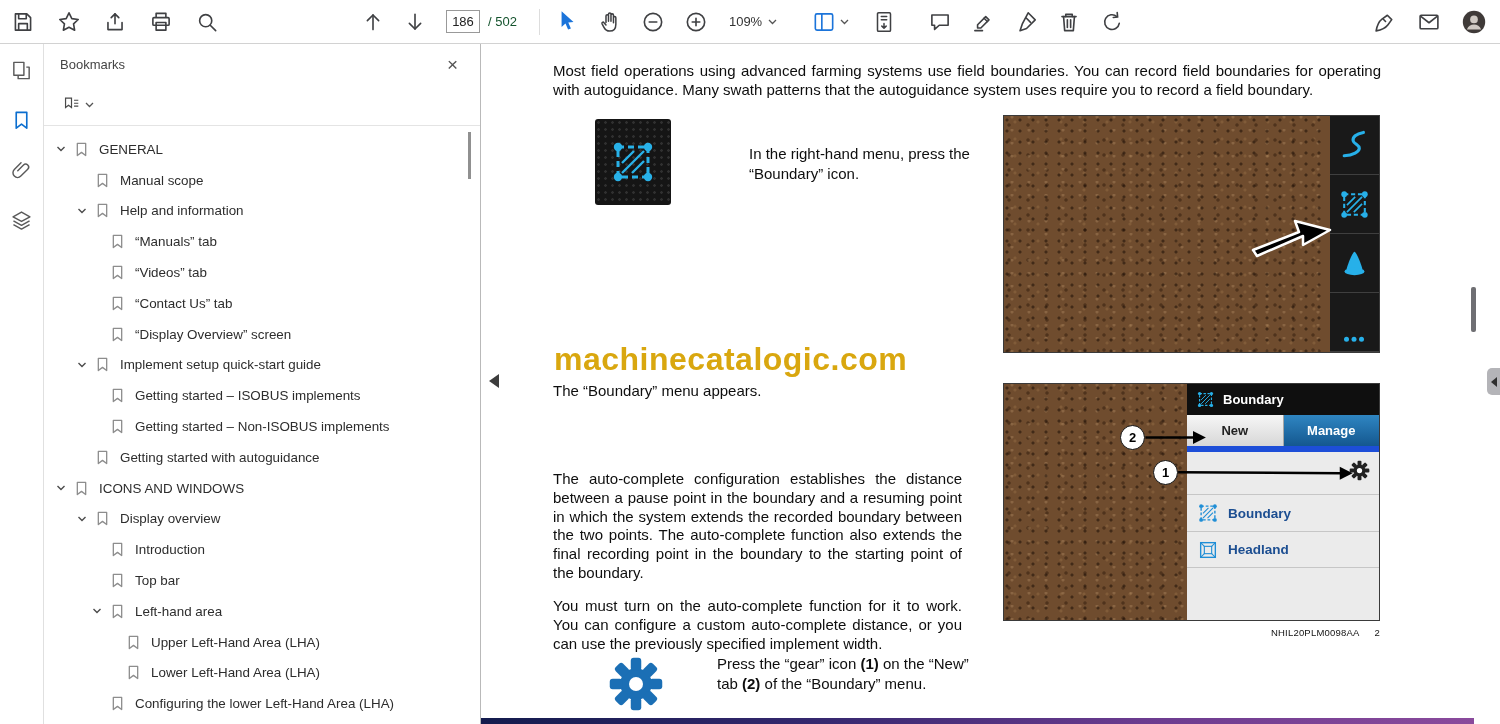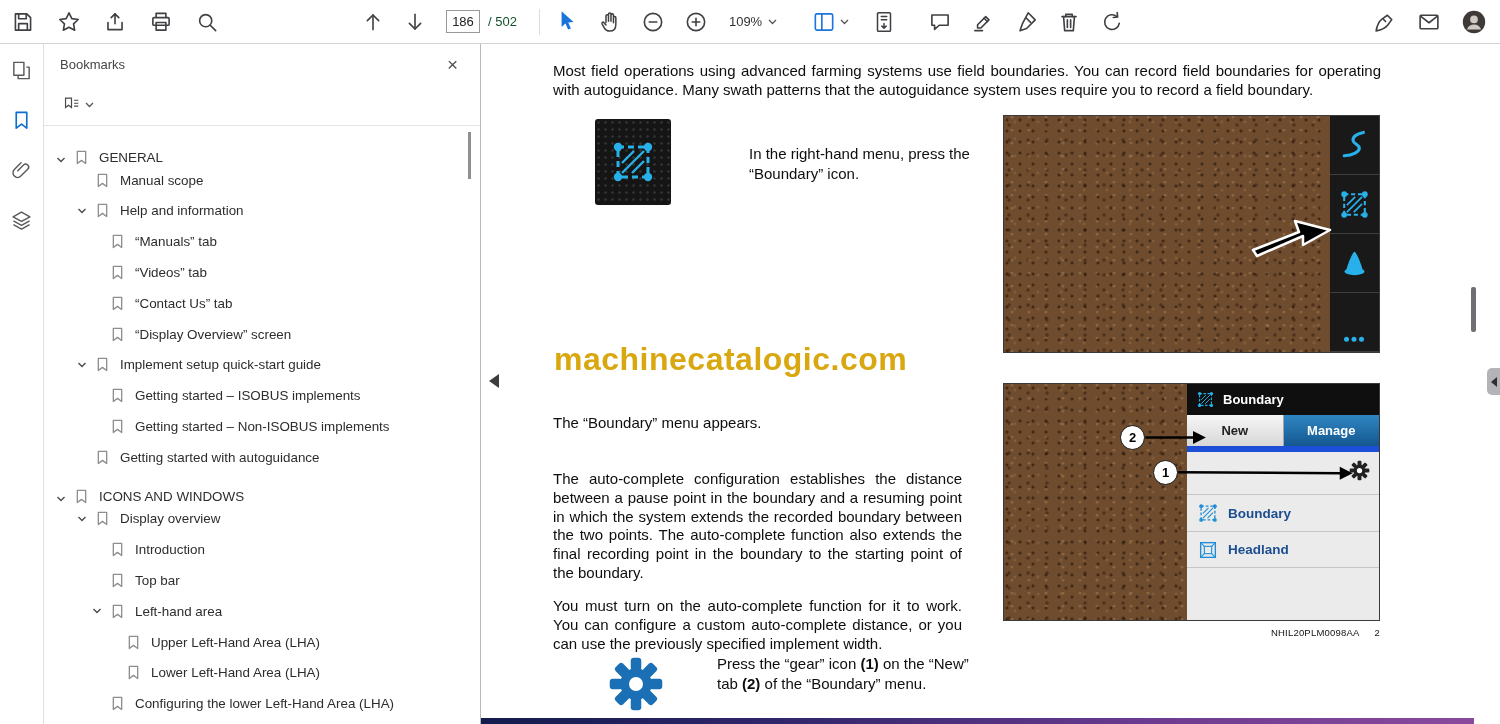--- a/index.html
+++ b/index.html
@@ -38,38 +38,38 @@
     border-right:1px solid #b9b9b9; z-index:14; }
   .phead { height:40px; display:flex; align-items:center; padding:0 16px; }
   .ptitle { font-size:13px; color:#454545; }
   .pclose { margin-left:auto; border:0; background:none; font-size:19px; color:#555;
     line-height:1; cursor:pointer; padding:2px 6px; }
   .popts-row { height:42px; display:flex; align-items:center; padding-left:16px;
     border-bottom:1px solid #e4e4e4; }
   .popts { border:0; background:none; display:flex; align-items:center; gap:5px; cursor:pointer; padding:3px; }
   .tree { position:absolute; top:90px; bottom:0; left:0; right:0; overflow:hidden; }
   .bm-row { display:flex; align-items:center; height:30.8px; cursor:pointer; }
-  .lv0 { padding-left:12px;align-items:flex-end; } .lv1 { padding-left:33px; }
+  .lv0 { padding-left:12px; } .lv1 { padding-left:33px; }
   .lv2 { padding-left:48px; } .lv3 { padding-left:64px; }
   .chev { width:19px; display:flex; align-items:center; flex:none; }
   .chev svg { width:10px; height:10px; }
   .bmi { width:13px; height:15px; margin-right:11px; flex:none; }
   .bml { font-size:13.4px; color:#2d2d2d; white-space:nowrap; }
   .pthumb { position:absolute; right:9px; top:88px; width:3px; height:47px; background:#909090; cursor:pointer; }
 
   
   .doc { position:absolute; top:44px; left:481px; right:0; bottom:0; background:#fff; overflow:hidden; }
   .para { position:absolute; text-align:justify; font-size:15px; line-height:18.8px; color:#0e0e0e; }
   #intro { left:72px; top:3px; width:828px; }
   #p-auto1 { left:72px; top:411px; width:409px; }
   #p-auto2 { left:72px; top:538px; width:409px; }
   .step-text { position:absolute; font-size:15px; line-height:19.5px; color:#0e0e0e; }
   #step1 { left:236px; top:100px; width:250px;margin-left:32px; }
   #step2 { left:236px; top:610px; width:254px; }
-  #menu-appears { position:absolute; left:72px; top:338px; font-size:15px; color:#0e0e0e;margin-top:32px; }
+  #menu-appears { position:absolute; left:72px; top:338px; font-size:15px; color:#0e0e0e; }
   #heading { position:absolute; left:72px; top:376px; font-size:17.5px; font-weight:700; color:#000; }
   #watermark { position:absolute; left:73px; top:297px; font-size:32px; font-weight:700;
     color:#d9a70f; letter-spacing:.5px; white-space:nowrap; }
 
   .app-icon { position:absolute; left:114px; top:75px; width:76px; height:86px;
     background-color:#151515;
     background-image:radial-gradient(circle,#303030 1px,transparent 1.6px);
     background-size:7px 7px; border-radius:3px;
     display:flex; align-items:center; justify-content:center; }
   .app-icon svg { width:48px; height:48px; color:#28b1e8; }

